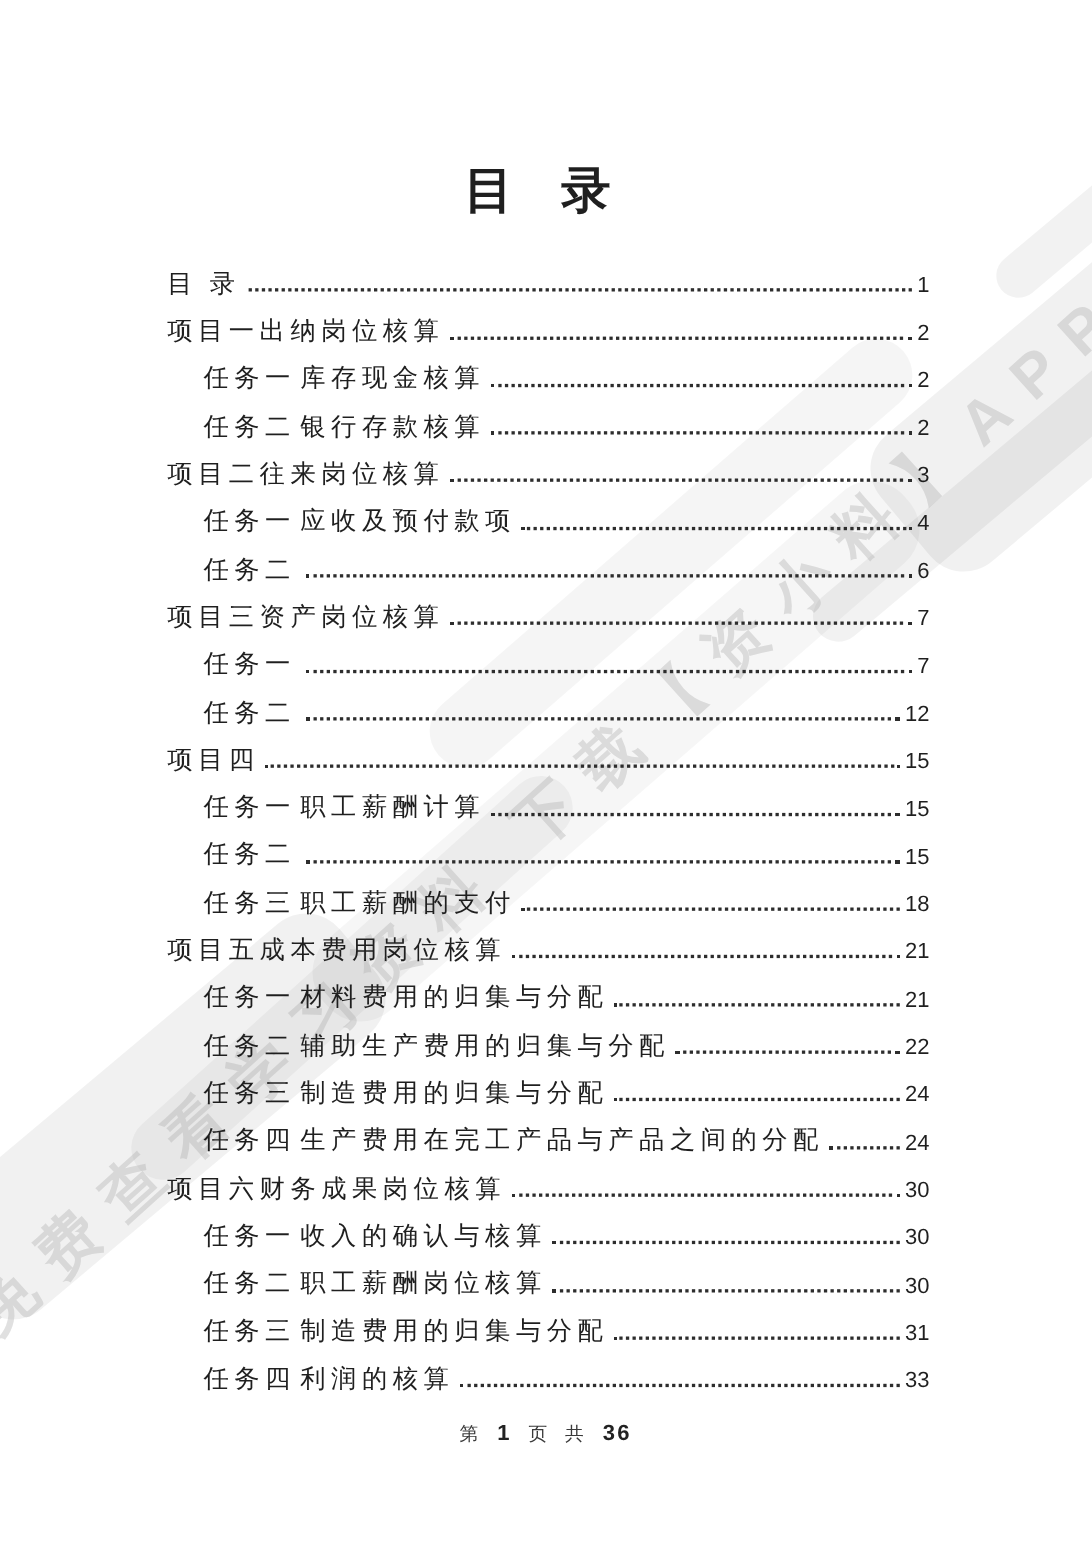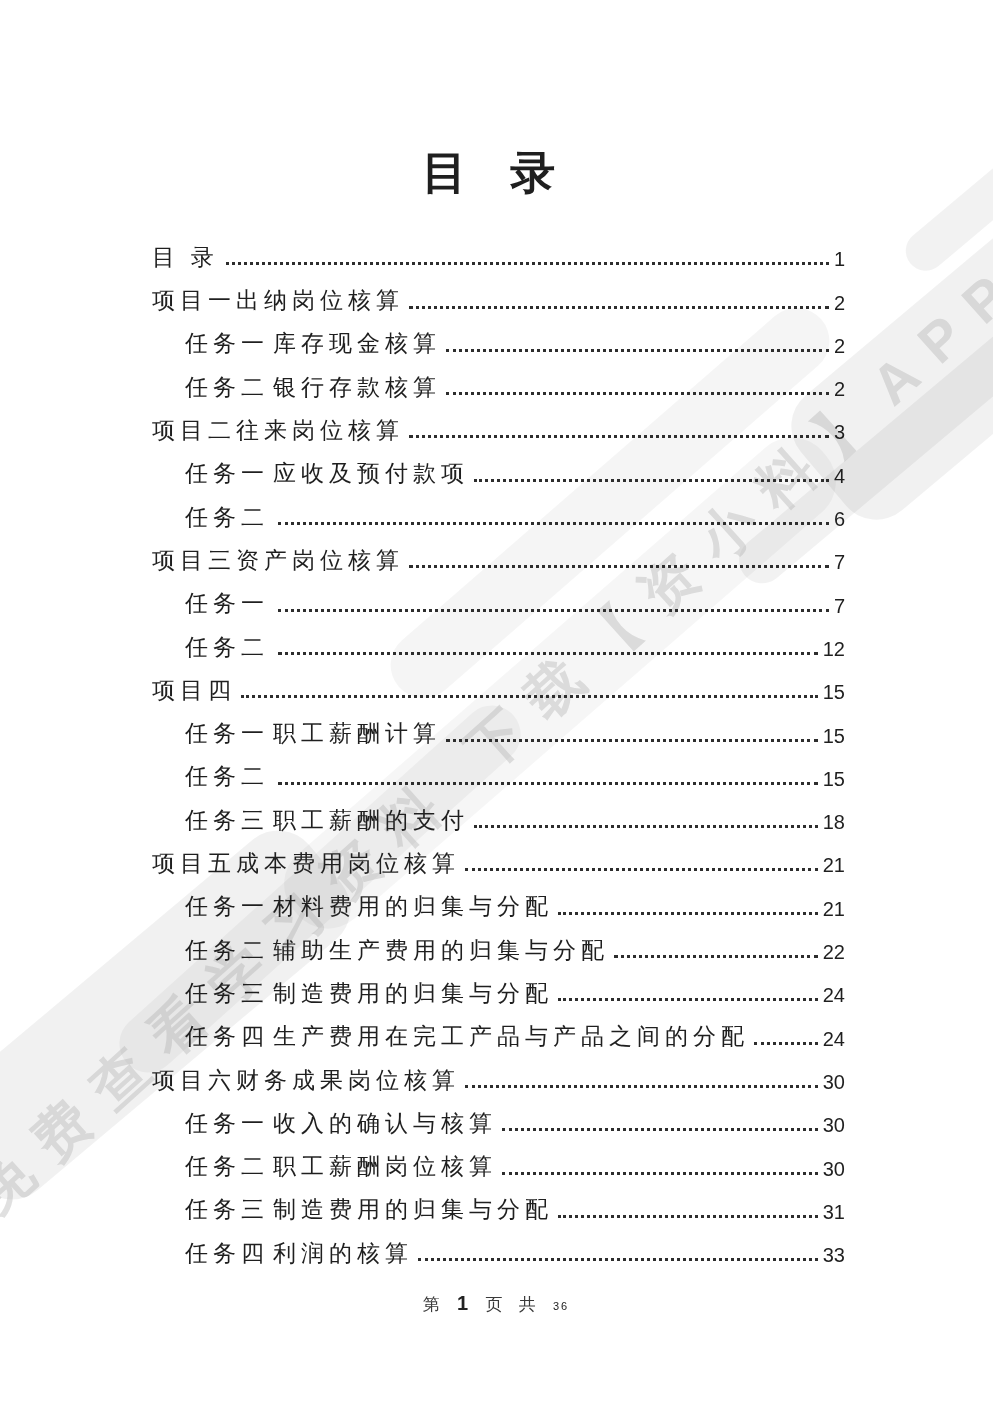--- a/index.html
+++ b/index.html
@@ -92,22 +92,22 @@
   .footer .f-cn { margin: 0 4px; }
   .footer .f-num {
     font-family: "Liberation Sans", sans-serif;
     font-weight: bold;
     font-size: 20px;
     color: #222;
     margin: 0 5px;
   }
   .footer .f-total {
     font-family: "Liberation Sans", sans-serif;
-    font-weight: normal;
-    font-size: 11px;
+    font-weight: bold;
+    font-size: 20px;
     color: #222;
     margin: 0 5px;
   }
 </style>
 </head>
 <body>
 
 <div class="page">
 
   <div class="streak" style="left:760px; top:230px; width:540px; height:150px; background:rgba(0,0,0,0.055); transform:rotate(-40deg);"></div>

